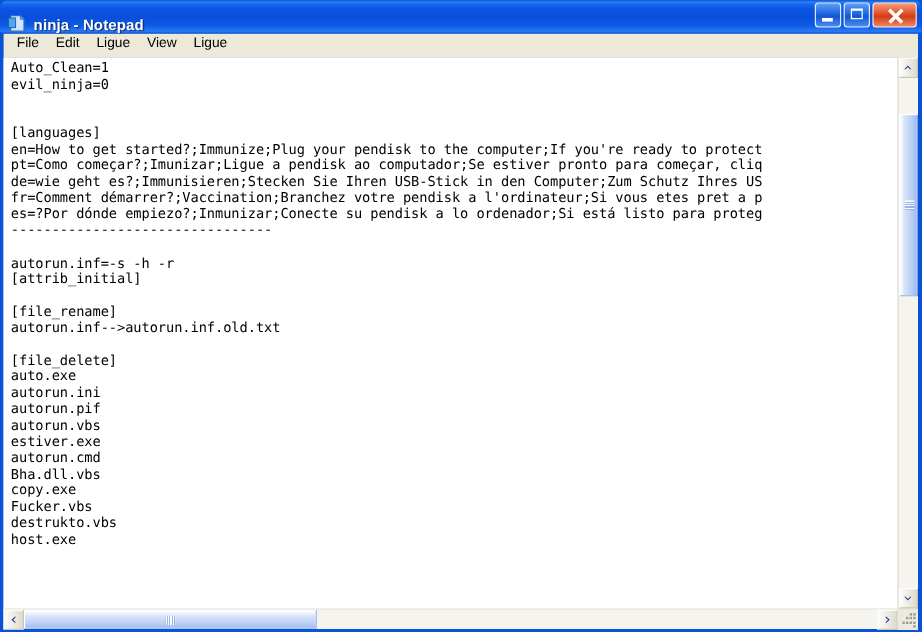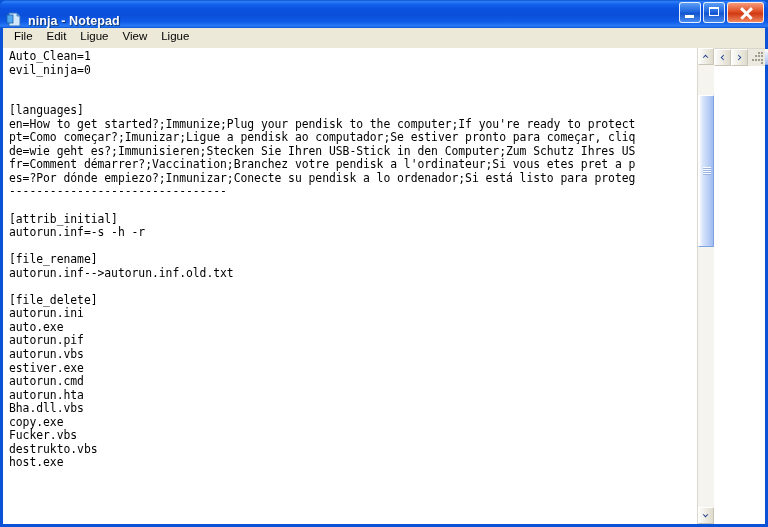--- a/index.html
+++ b/index.html
@@ -138,21 +138,21 @@
     white-space: nowrap;
     cursor: default;
   }
 
   
   .client {
     flex: 1 1 auto;
     position: relative;
     background: #ffffff;
     display: flex;
-    flex-direction: row;
+    flex-direction: column;
     min-height: 0;
   }
   .edit-row {
     flex: 1 1 auto;
     display: flex;
     min-height: 0;
   }
   .textarea {
     flex: 1 1 auto;
     background: #ffffff;
@@ -324,34 +324,33 @@
           <div class="tline"></div>
           <div class="tline"></div>
           <div class="tline">[languages]</div>
           <div class="tline">en=How to get started?;Immunize;Plug your pendisk to the computer;If you're ready to protect</div>
           <div class="tline">pt=Como começar?;Imunizar;Ligue a pendisk ao computador;Se estiver pronto para começar, cliq</div>
           <div class="tline">de=wie geht es?;Immunisieren;Stecken Sie Ihren USB-Stick in den Computer;Zum Schutz Ihres US</div>
           <div class="tline">fr=Comment démarrer?;Vaccination;Branchez votre pendisk a l'ordinateur;Si vous etes pret a p</div>
           <div class="tline">es=?Por dónde empiezo?;Inmunizar;Conecte su pendisk a lo ordenador;Si está listo para proteg</div>
           <div class="tline">--------------------------------</div>
           <div class="tline"></div>
+          <div class="tline">autorun.inf=-s -h -r</div>
           <div class="tline">[attrib_initial]</div>
-          <div class="tline">autorun.inf=-s -h -r</div>
           <div class="tline"></div>
           <div class="tline">[file_rename]</div>
           <div class="tline">autorun.inf--&gt;autorun.inf.old.txt</div>
           <div class="tline"></div>
           <div class="tline">[file_delete]</div>
+          <div class="tline">auto.exe</div>
           <div class="tline">autorun.ini</div>
-          <div class="tline">auto.exe</div>
           <div class="tline">autorun.pif</div>
           <div class="tline">autorun.vbs</div>
           <div class="tline">estiver.exe</div>
           <div class="tline">autorun.cmd</div>
-          <div class="tline">autorun.hta</div>
           <div class="tline">Bha.dll.vbs</div>
           <div class="tline">copy.exe</div>
           <div class="tline">Fucker.vbs</div>
           <div class="tline">destrukto.vbs</div>
           <div class="tline">host.exe</div>
         </div>
 
       <div class="vscroll">
         <div class="sb-arrow">
           <svg class="chev" viewBox="0 0 7 7">

